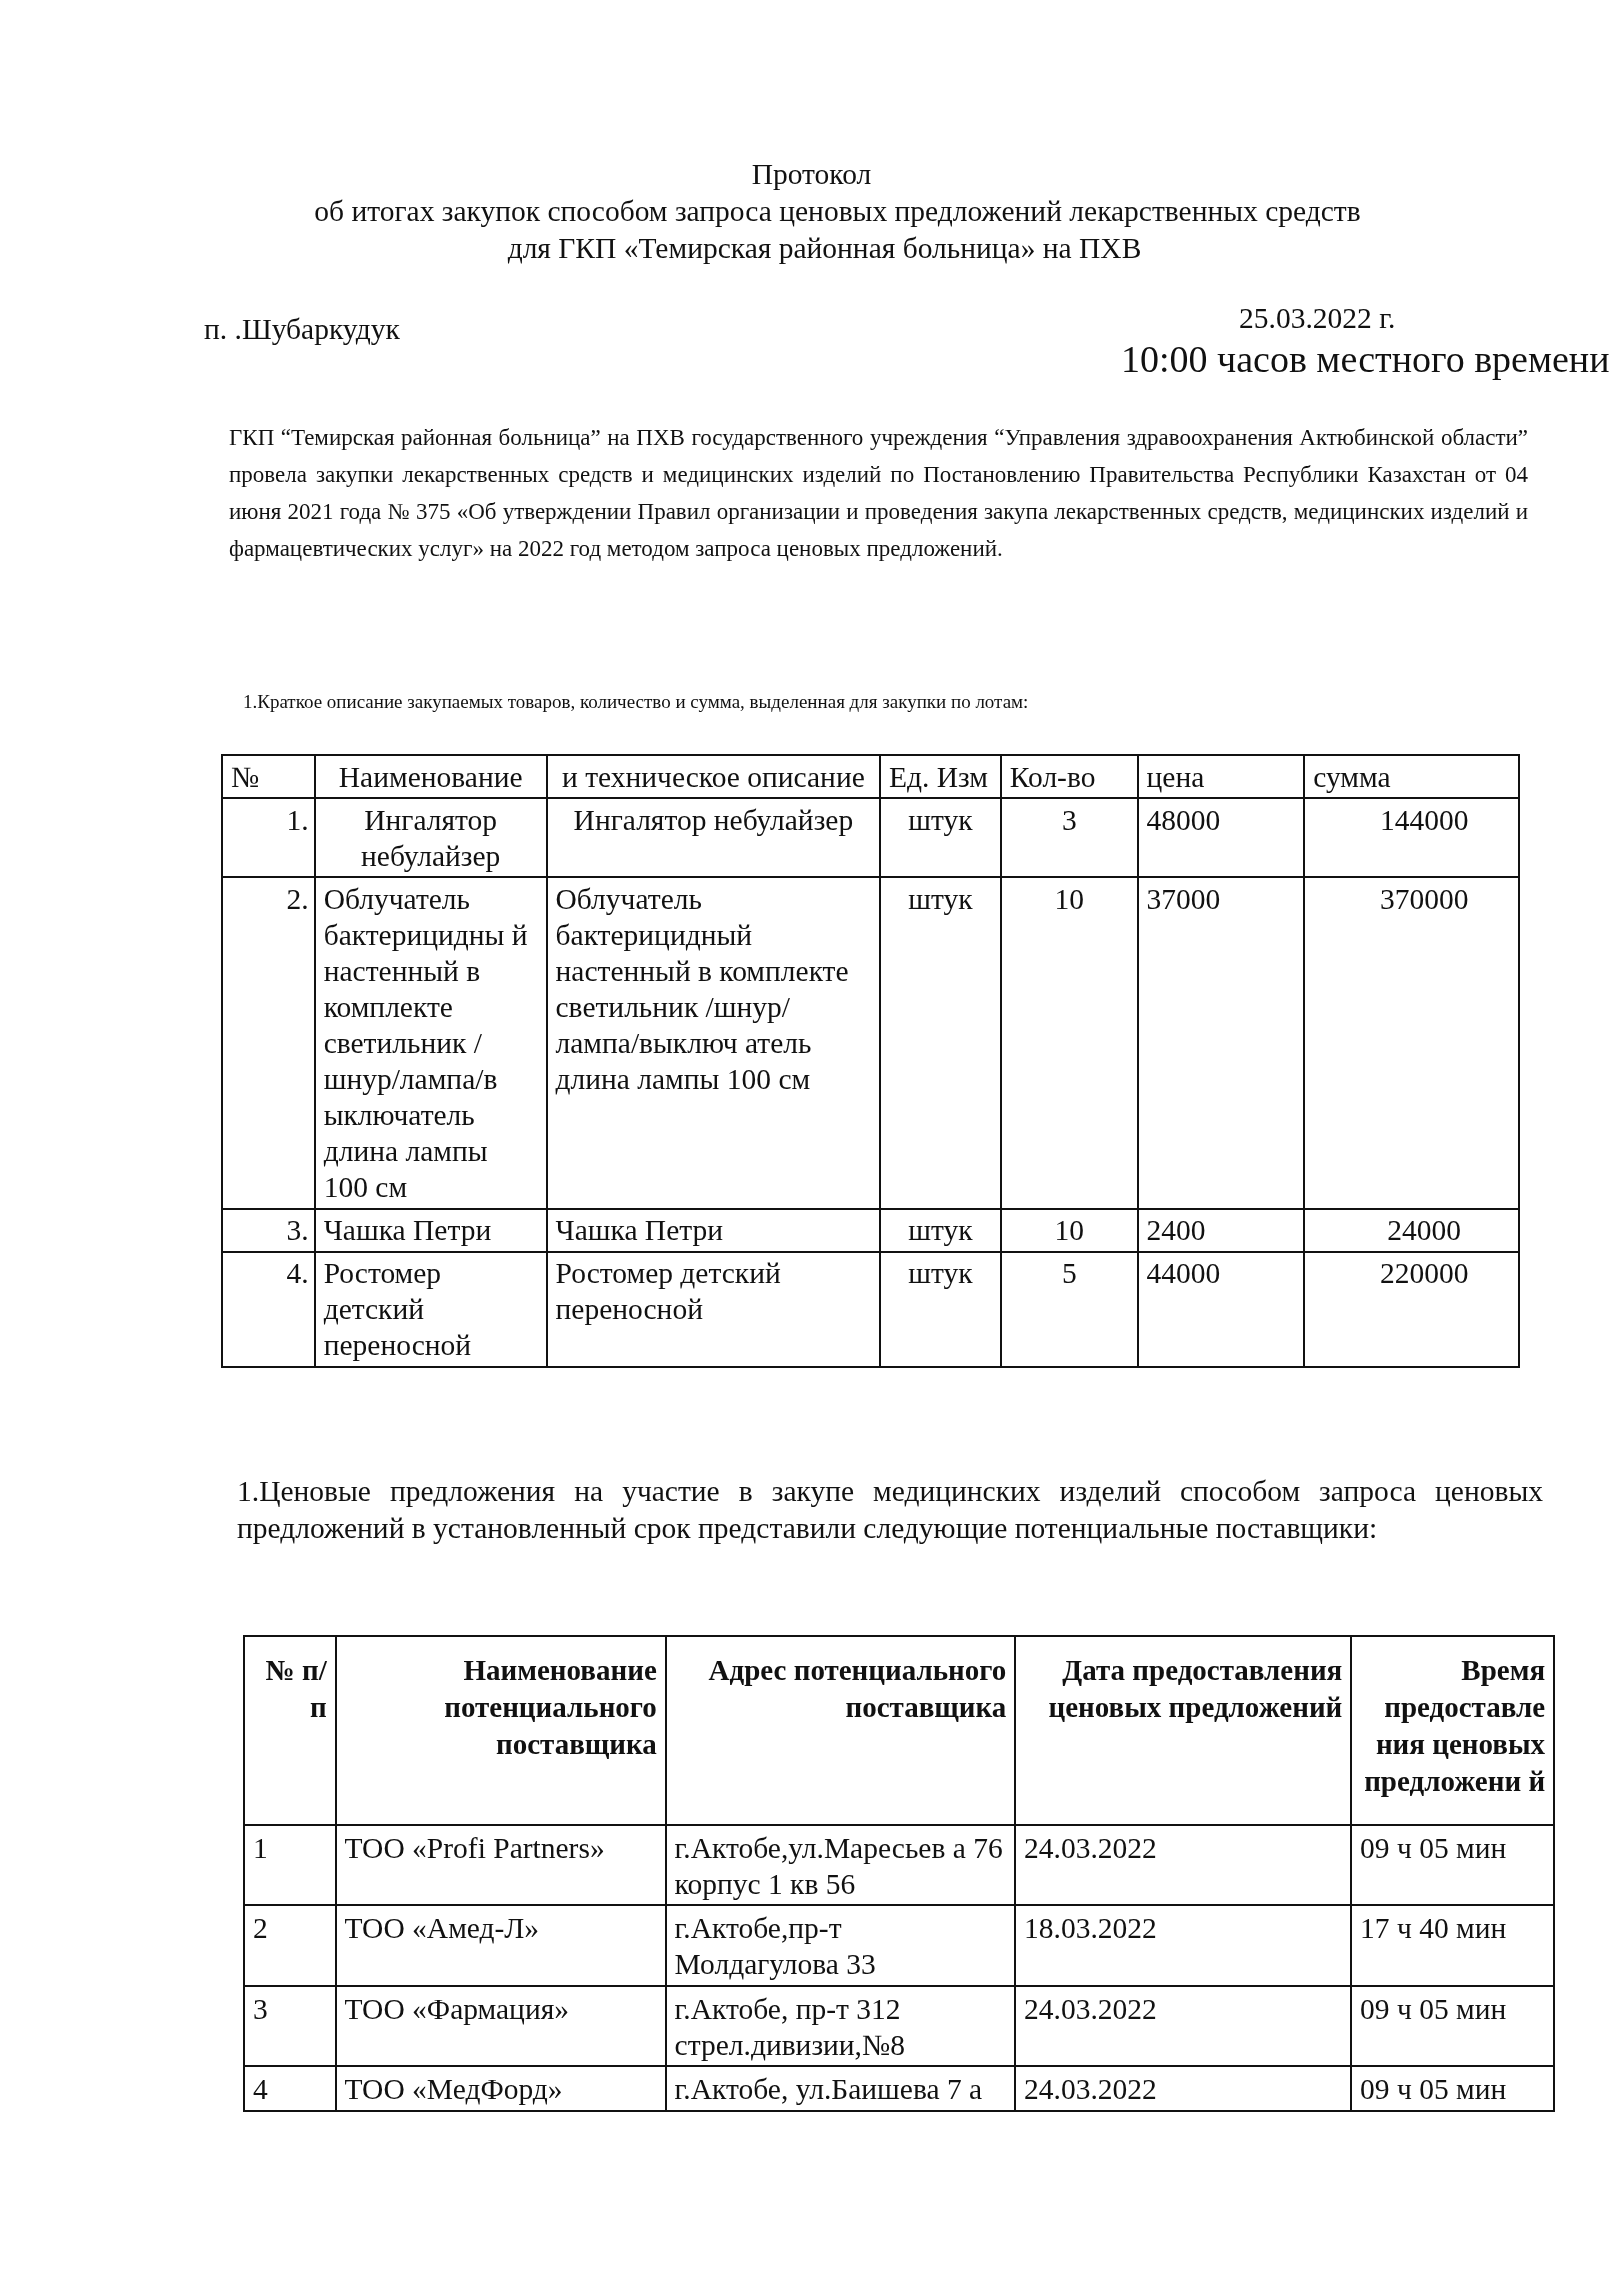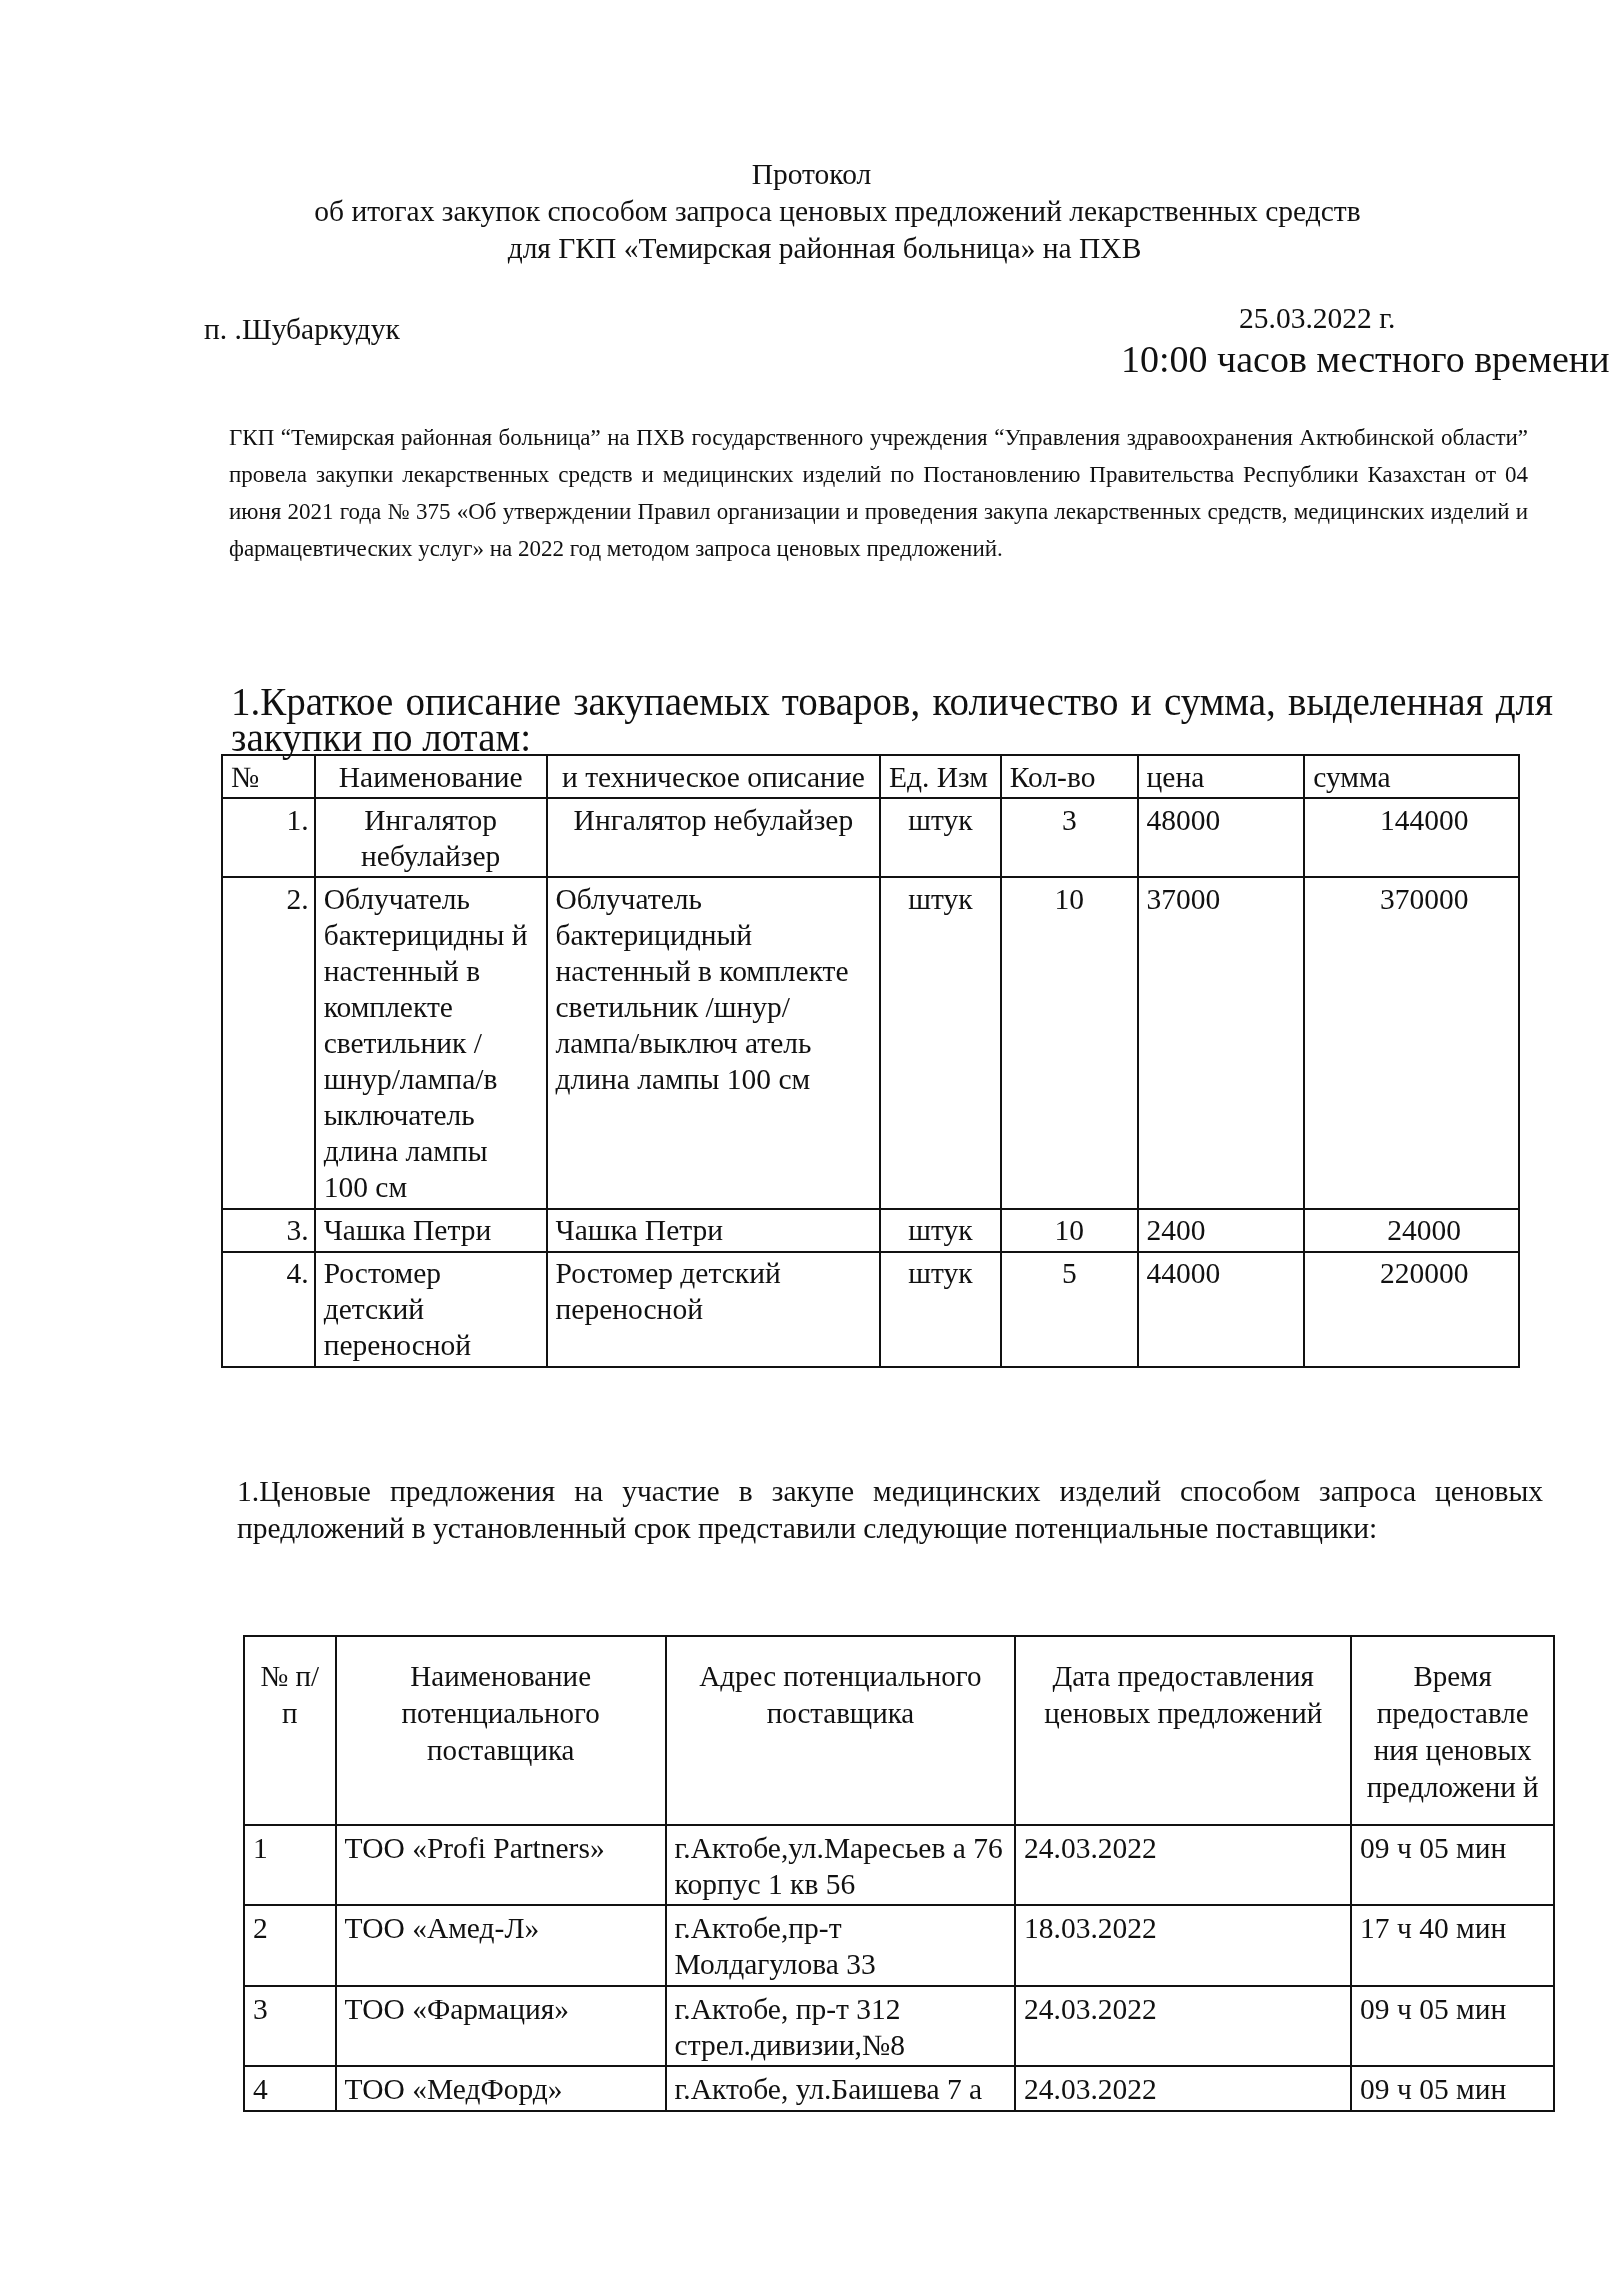--- a/index.html
+++ b/index.html
@@ -15,38 +15,38 @@
     .title-line2 { position: relative; left: 26px; }
     .title-line3 { position: relative; left: 13px; }
     .place { position: absolute; left: 204px; top: 313px; font-size: 29.5px; }
     .date { position: absolute; left: 1239px; top: 302px; font-size: 29.5px; text-align: right; }
     .time { position: absolute; left: 1121px; top: 337px; font-size: 38px; }
     .intro {
       position: absolute; left: 229px; top: 419px; width: 1299px;
       font-size: 23px; line-height: 37px; text-align: justify; text-align-last: left;
     }
     .section1 {
-      position: absolute; left: 231px; top: 684px; width: 1322px;
-      font-size: 39px; line-height: 36px; text-align: justify; text-align-last: left;
+      position: absolute; left: 243px; top: 684px; width: 1322px;
+      font-size: 19px; line-height: 36px; text-align: justify; text-align-last: left;
     }
     table { border-collapse: collapse; position: absolute; font-size: 29.5px; }
     td, th { border: 2px solid #111; vertical-align: top; padding: 2.6px 7.9px; line-height: 36px; font-weight: normal; }
     .lots { left: 221px; top: 754px; width: 1299px; }
     .lots th { text-align: center; }
     .lots th.l { text-align: left; }
     .lots td.num { text-align: right; padding-right: 5.2px; }
     .lots td.c { text-align: center; }
     .lots td.l { text-align: left; }
     .lots td.sum { text-align: center; padding-left: 33px; }
     .section2 {
       position: absolute; left: 237px; top: 1473px; width: 1306px;
       font-size: 29.5px; line-height: 37px; text-align: justify; text-align-last: left;
     }
     .suppliers { left: 243px; top: 1635px; width: 1312px; }
-    .suppliers th { font-weight: normal; text-align: center; line-height: 37px; padding-top: 21px; font-size: 29px; }
+    .suppliers th { font-weight: bold; text-align: right; line-height: 37px; padding-top: 15px; font-size: 29px; }
     .suppliers td { line-height: 36px; padding-top: 3.9px; }
   </style>
 </head>
 <body>
 
 <div class="page">
 
   <div class="title-block">
     <div class="title-line1">Протокол</div>
     <div class="title-line2">об итогах закупок способом запроса ценовых предложений лекарственных средств</div>

